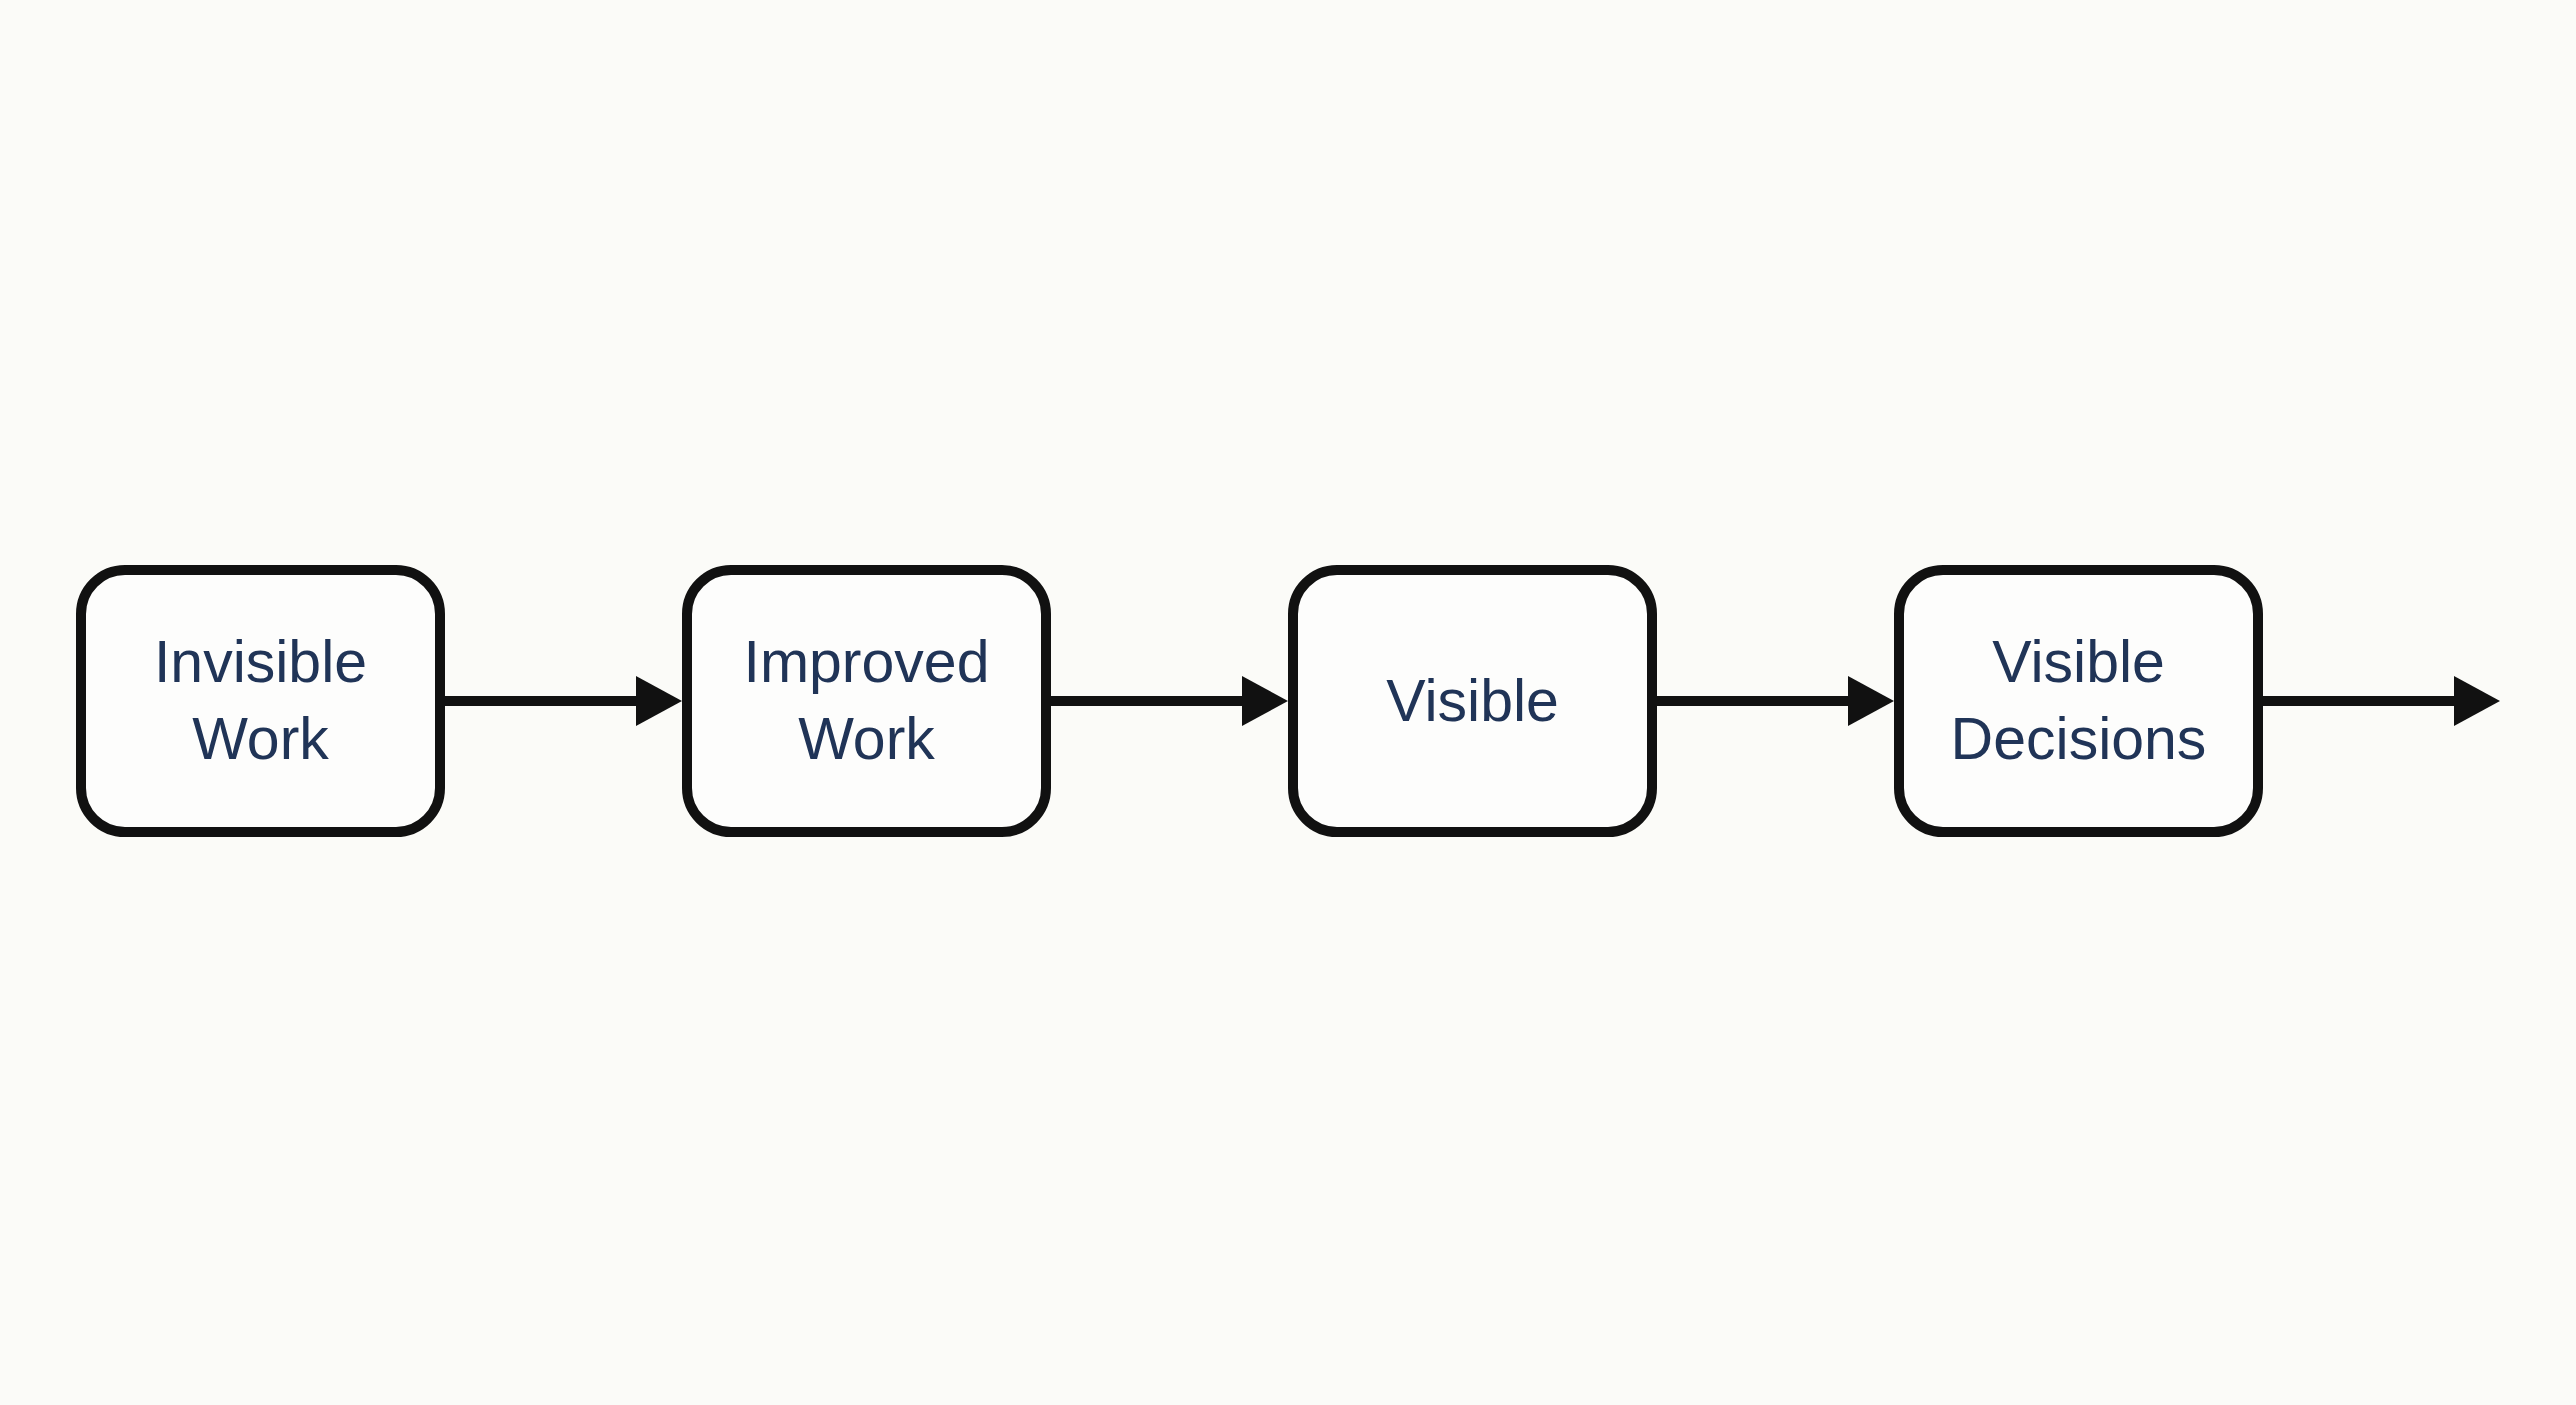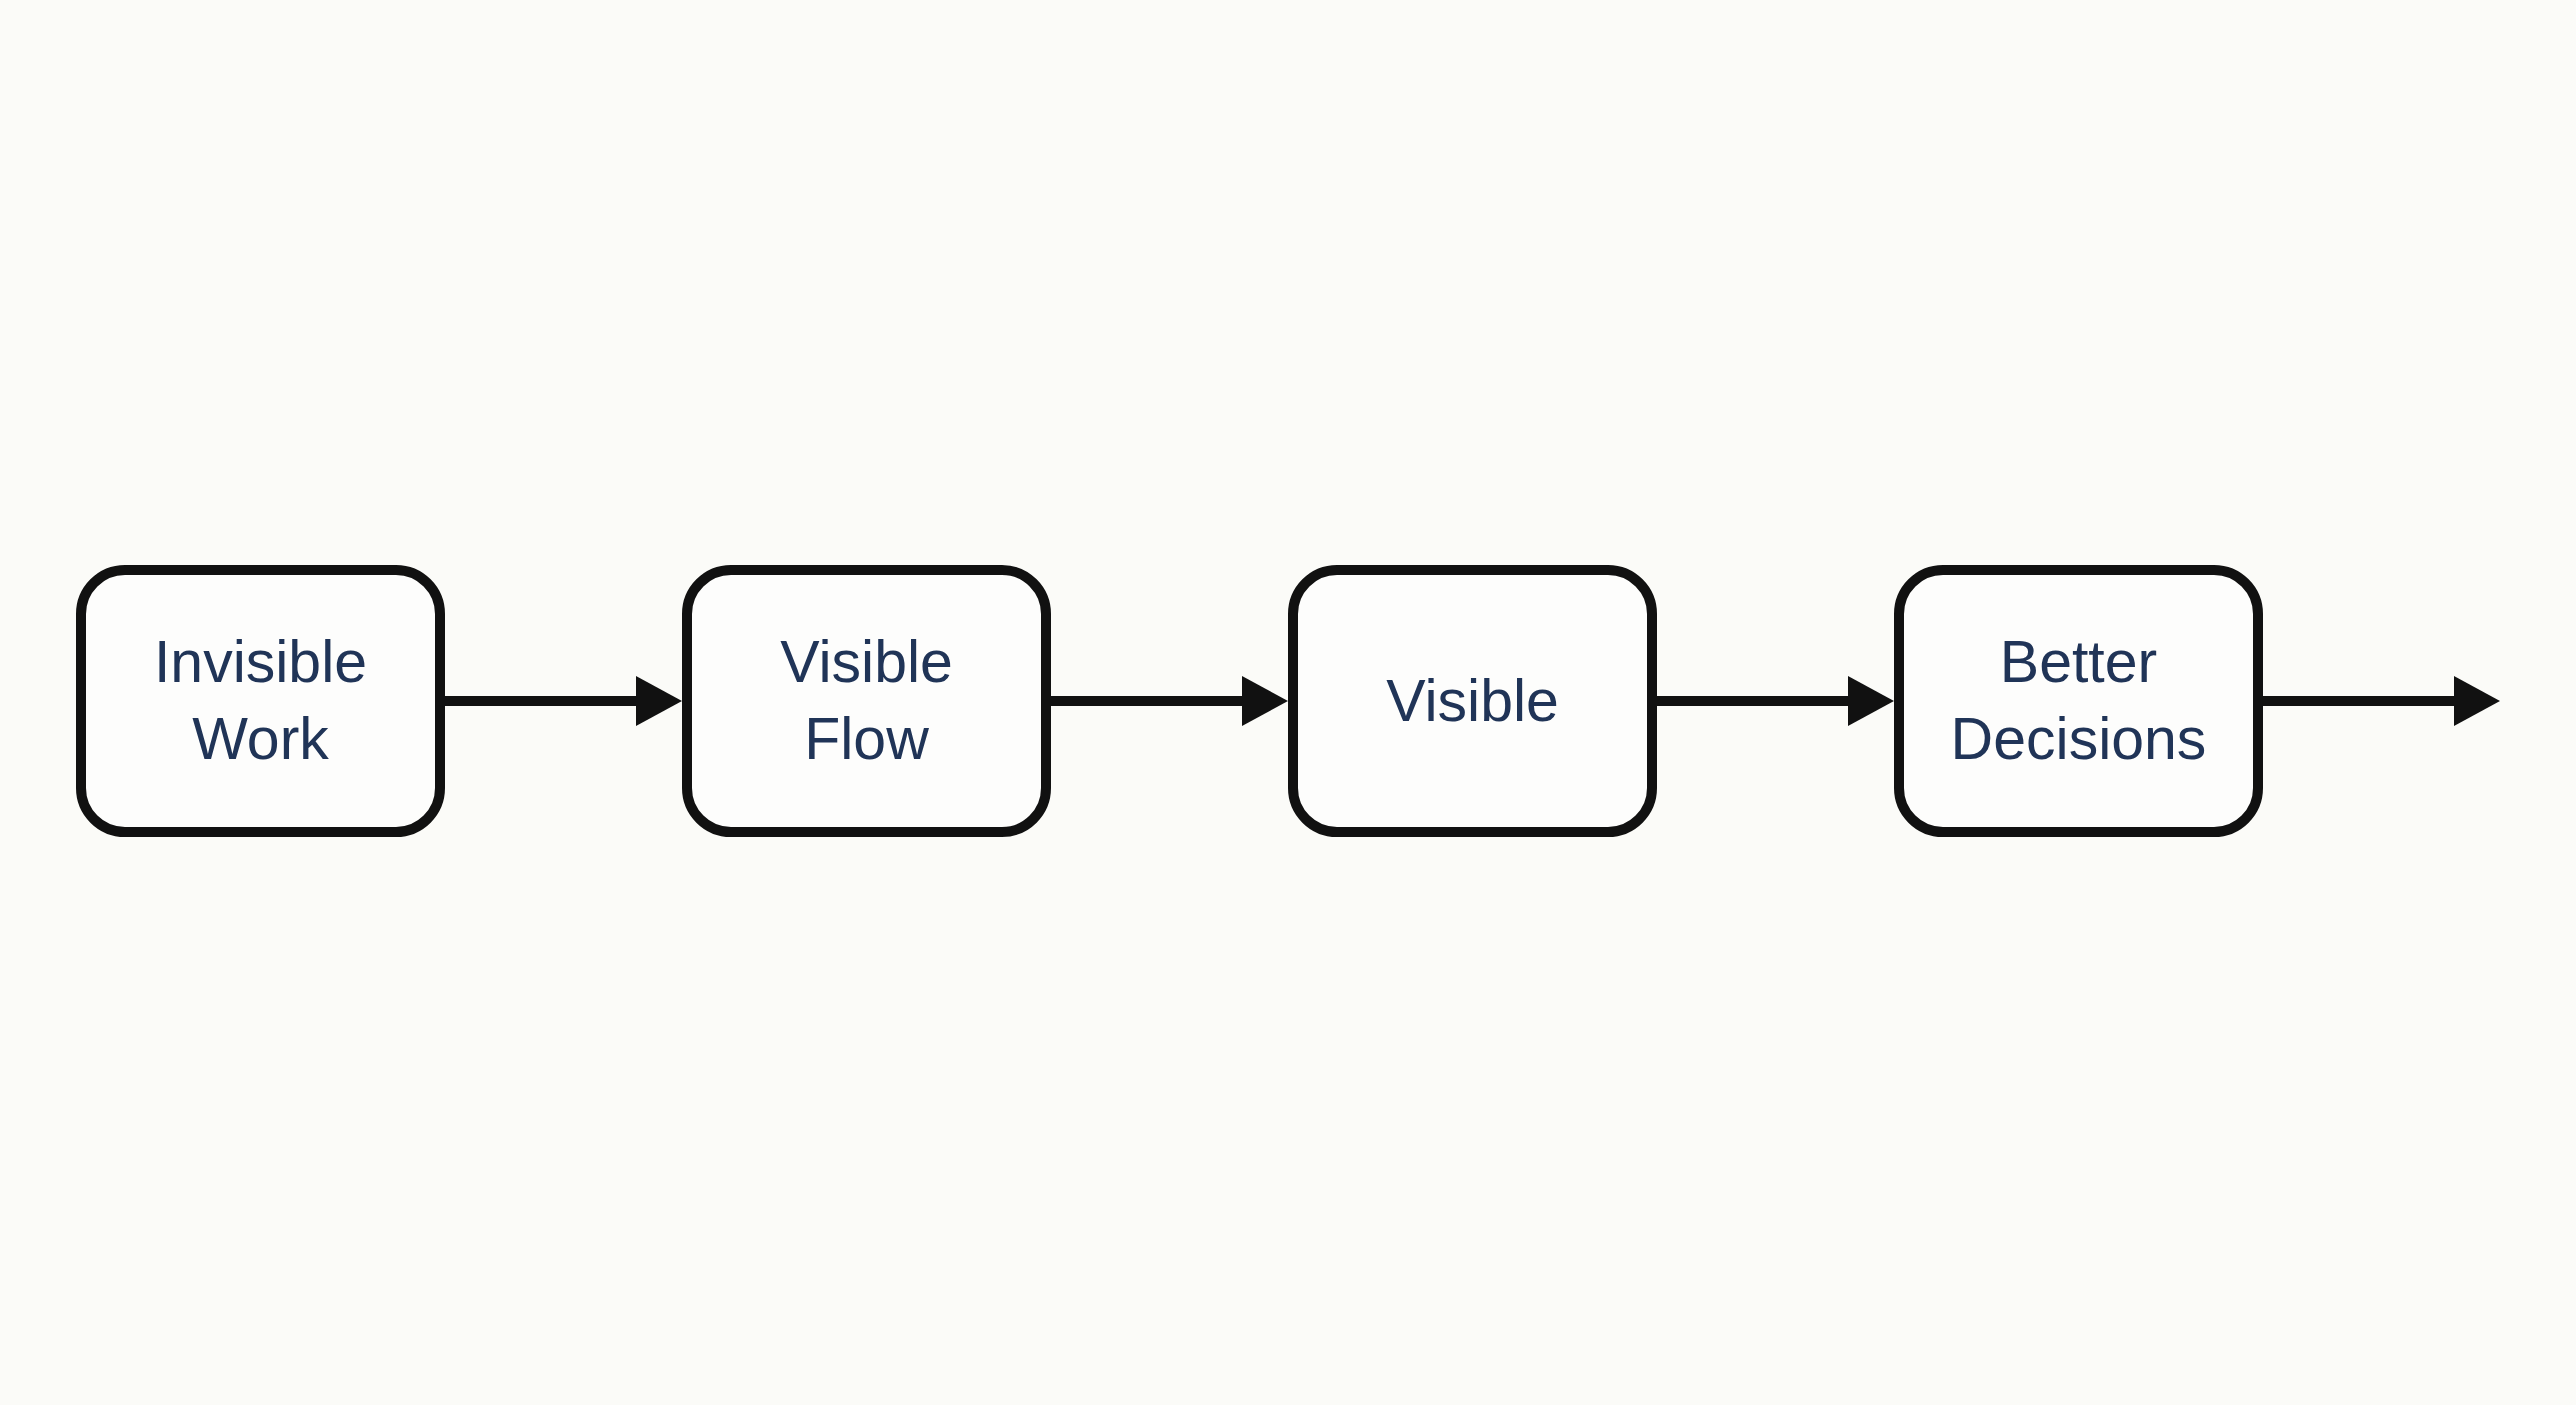--- a/index.html
+++ b/index.html
@@ -79,39 +79,39 @@
     <div class="node">
       <span class="node-label">Invisible Work</span>
     </div>
 
     <div class="connector">
       <div class="arrow-shaft"></div>
       <div class="arrow-head"></div>
     </div>
 
     <div class="node">
-      <span class="node-label">Visible Flow</span>
+      <span class="node-label">Improved Work</span>
     </div>
 
     <div class="connector">
       <div class="arrow-shaft"></div>
       <div class="arrow-head"></div>
     </div>
 
     <div class="node">
       <span class="node-label">Visible</span>
     </div>
 
     <div class="connector">
       <div class="arrow-shaft"></div>
       <div class="arrow-head"></div>
     </div>
 
     <div class="node">
-      <span class="node-label">Better Decisions</span>
+      <span class="node-label">Visible Decisions</span>
     </div>
 
     <div class="connector">
       <div class="arrow-shaft"></div>
       <div class="arrow-head"></div>
     </div>
 
 
   </div>
 </div>

